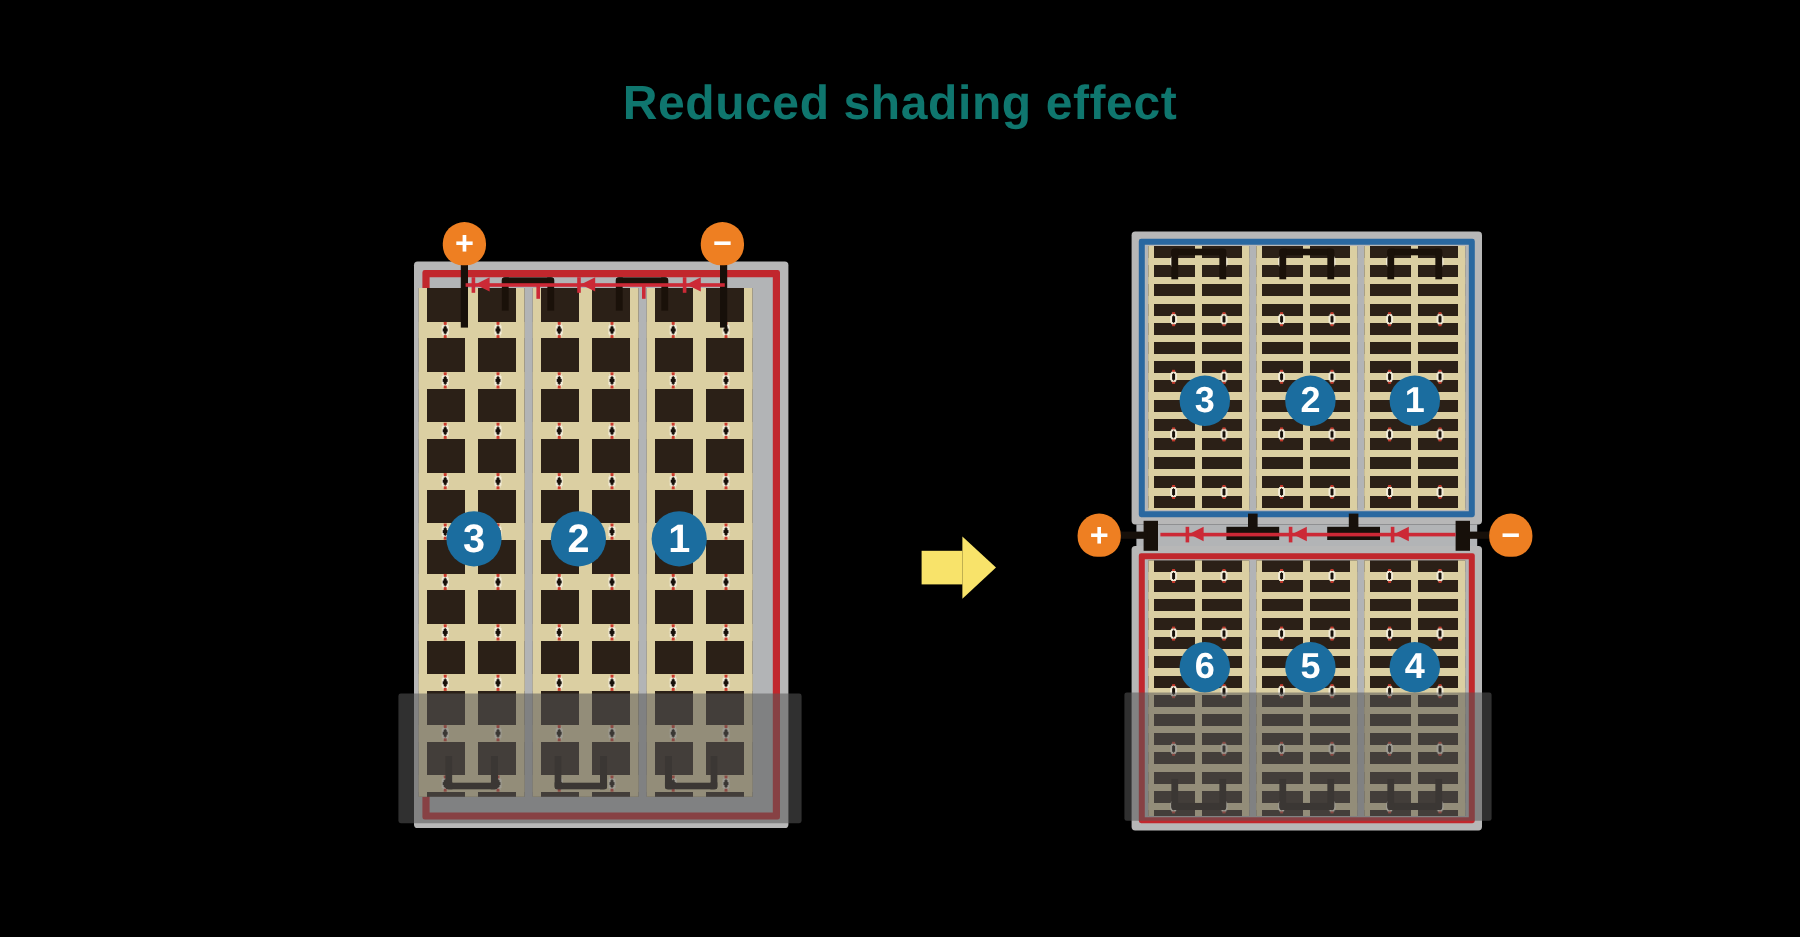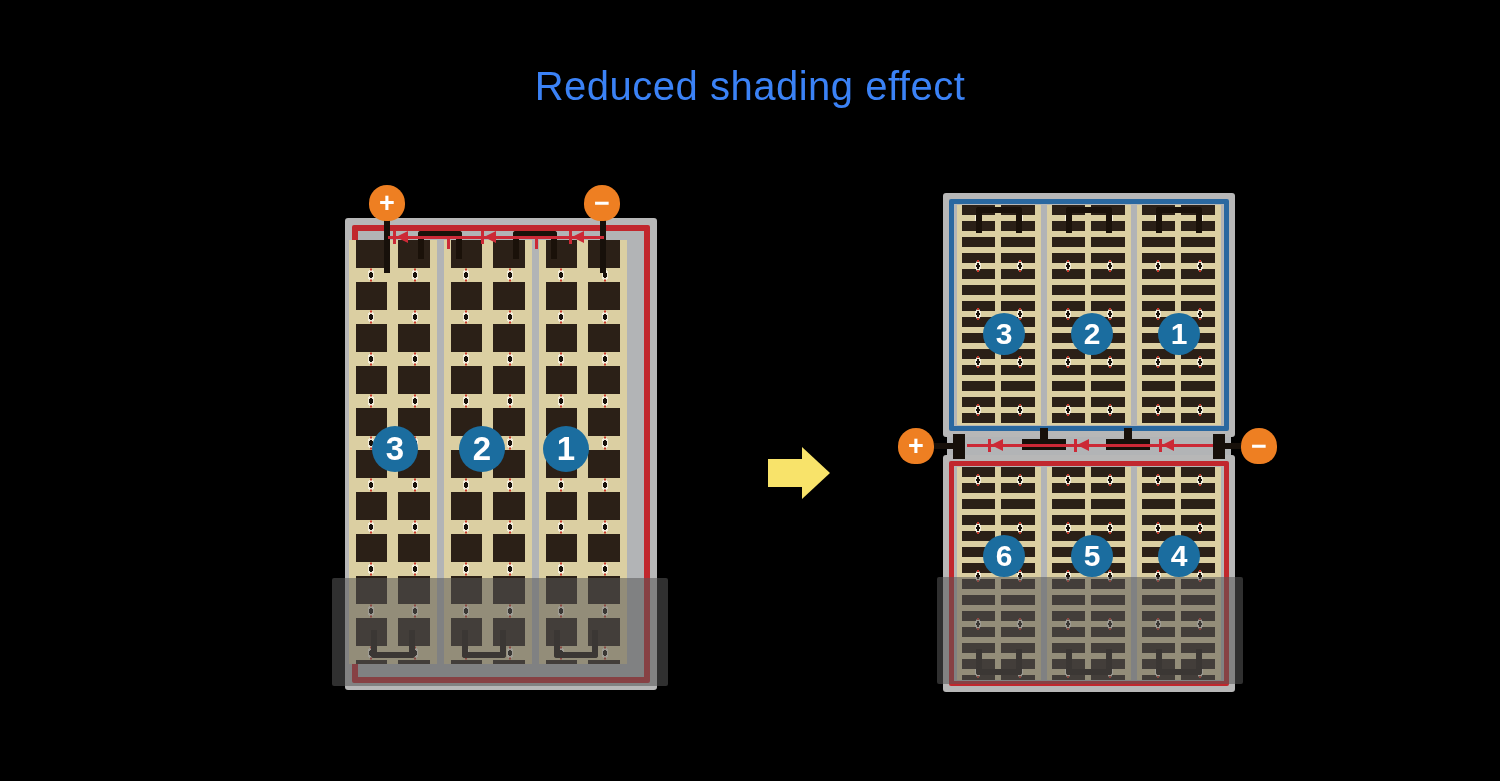--- a/index.html
+++ b/index.html
@@ -6,22 +6,22 @@
   body{
     width:1500px;height:781px;position:relative;overflow:hidden;
     font-family:"Liberation Sans", sans-serif;
     -webkit-font-smoothing:antialiased;
   }
   .abs{position:absolute;}
 
   
   .title{
     position:absolute;left:0;top:64px;width:100%;
-    text-align:center;color:#3b82f6;
-    font-size:40px;font-weight:400;letter-spacing:.5px;margin:0;
+    text-align:center;color:#0f766e;
+    font-size:40px;font-weight:700;letter-spacing:.5px;margin:0;
   }
 
   
   .frame{position:absolute;background:#b7b7b7;border-radius:3px;}
   .border-red{position:absolute;inset:7px;border:6px solid #c1272d;border-radius:2px;}
   .border-red-thin{position:absolute;inset:6px;border:5px solid #c1272d;border-radius:2px;}
   .border-blue{position:absolute;inset:6px;border:5px solid #2a68a0;border-radius:2px;}
   .interior{position:absolute;background:#b2b4b6;}
   .cells-area{position:absolute;display:flex;}
 

